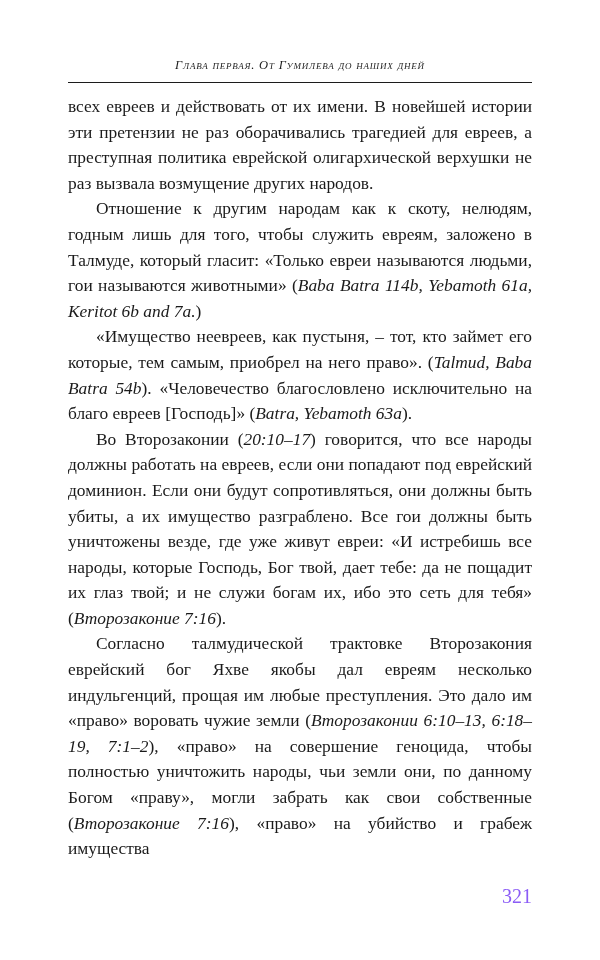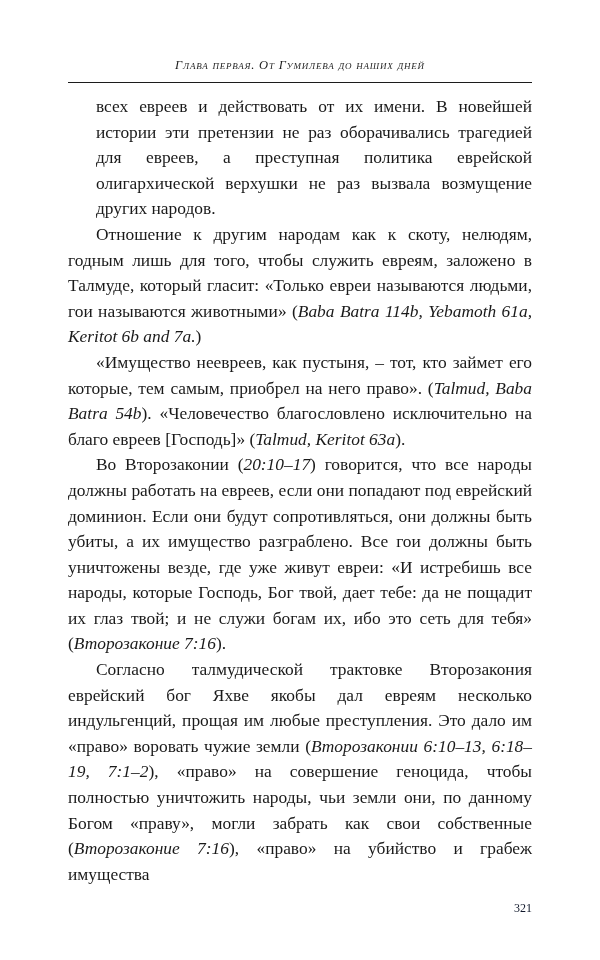--- a/index.html
+++ b/index.html
@@ -50,45 +50,44 @@
     text-align: justify;
     text-justify: inter-word;
     hyphens: manual;
   }
   p {
     margin: 0;
     text-indent: 28px;
   }
   p.noindent {
     text-indent: 0;
-    margin-left: 28px;
   }
   .it {
     font-style: italic;
   }
   .folio {
     position: absolute;
     right: 68px;
-    bottom: 44px;
-    font-size: 12px;
-    color: #0f172a;
+    bottom: 52px;
+    font-size: 20px;
+    color: #8b5cf6;
   }
 </style>
 </head>
 <body>
 
 <div class="page">
 
   <div class="running-head">Глава первая. От Гумилева до наших дней</div>
 
   <div class="head-rule"></div>
 
   <div class="body-col">
       <p class="noindent"><span>всех евреев и действовать от их имени. В новейшей истории эти претензии не раз оборачивались трагедией для евреев, а преступная политика еврейской олигархической верхушки не раз вызвала возмущение других народов.</span></p>
       <p><span>Отношение к другим народам как к скоту, нелюдям, годным лишь для того, чтобы служить евреям, заложено в Талмуде, который гласит: «Только евреи называются людьми, гои называются животными» (</span><span class="it">Baba Batra 114b, Yebamoth 61a, Keritot 6b and 7a.</span><span>)</span></p>
-      <p><span>«Имущество неевреев, как пустыня, – тот, кто займет его которые, тем самым, приобрел на него право». (</span><span class="it">Talmud, Baba Batra 54b</span><span>). «Человечество благословлено исключительно на благо евреев [Господь]» (</span><span class="it">Talmud, Keritot 63a</span><span>).</span></p>
+      <p><span>«Имущество неевреев, как пустыня, – тот, кто займет его которые, тем самым, приобрел на него право». (</span><span class="it">Talmud, Baba Batra 54b</span><span>). «Человечество благословлено исключительно на благо евреев [Господь]» (</span><span class="it">Batra, Yebamoth 63a</span><span>).</span></p>
       <p><span>Во Второзаконии (</span><span class="it">20:10–17</span><span>) говорится, что все народы должны работать на евреев, если они попадают под еврейский доминион. Если они будут сопротивляться, они должны быть убиты, а их имущество разграблено. Все гои должны быть уничтожены везде, где уже живут евреи: «И истребишь все народы, которые Господь, Бог твой, дает тебе: да не пощадит их глаз твой; и не служи богам их, ибо это сеть для тебя» (</span><span class="it">Второзаконие 7:16</span><span>).</span></p>
       <p><span>Согласно талмудической трактовке Второзакония еврейский бог Яхве якобы дал евреям несколько индульгенций, прощая им любые преступления. Это дало им «право» воровать чужие земли (</span><span class="it">Второзаконии 6:10–13, 6:18–19, 7:1–2</span><span>), «право» на совершение геноцида, чтобы полностью уничтожить народы, чьи земли они, по данному Богом «праву», могли забрать как свои собственные (</span><span class="it">Второзаконие 7:16</span><span>), «право» на убийство и грабеж имущества</span></p>
     </div>
 
   <div class="folio">321</div>
 
 </div>
 
 </body></html>

